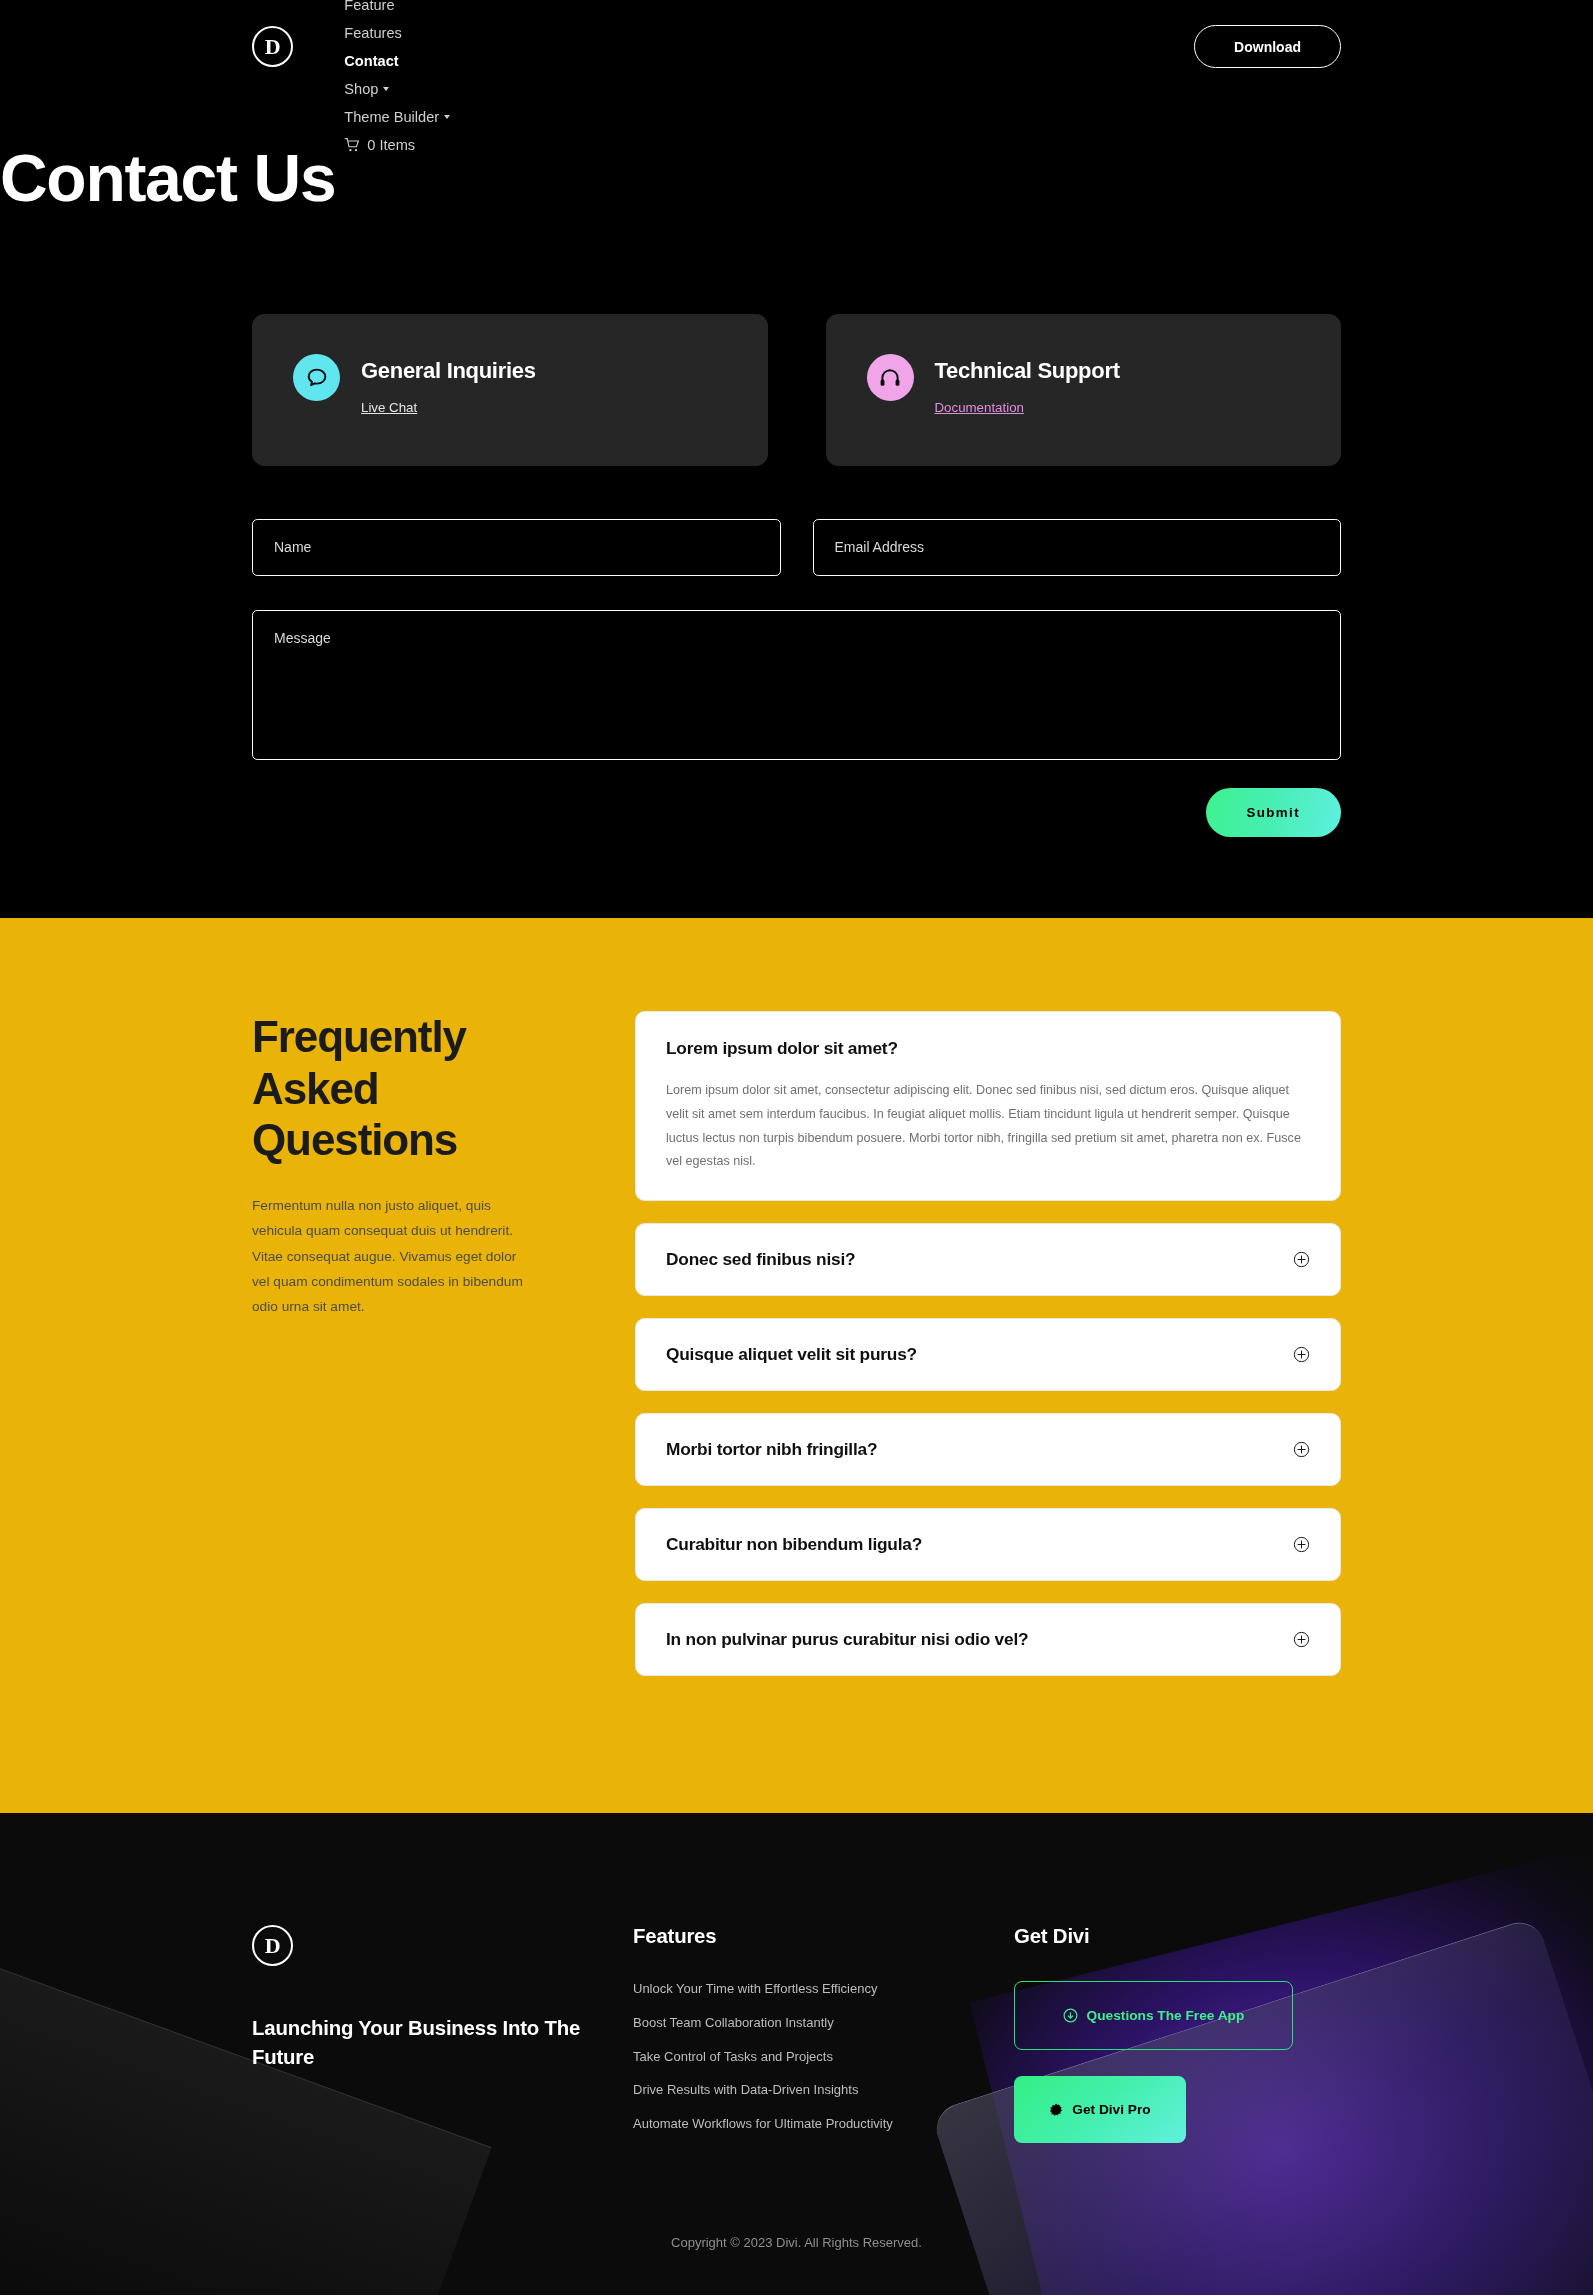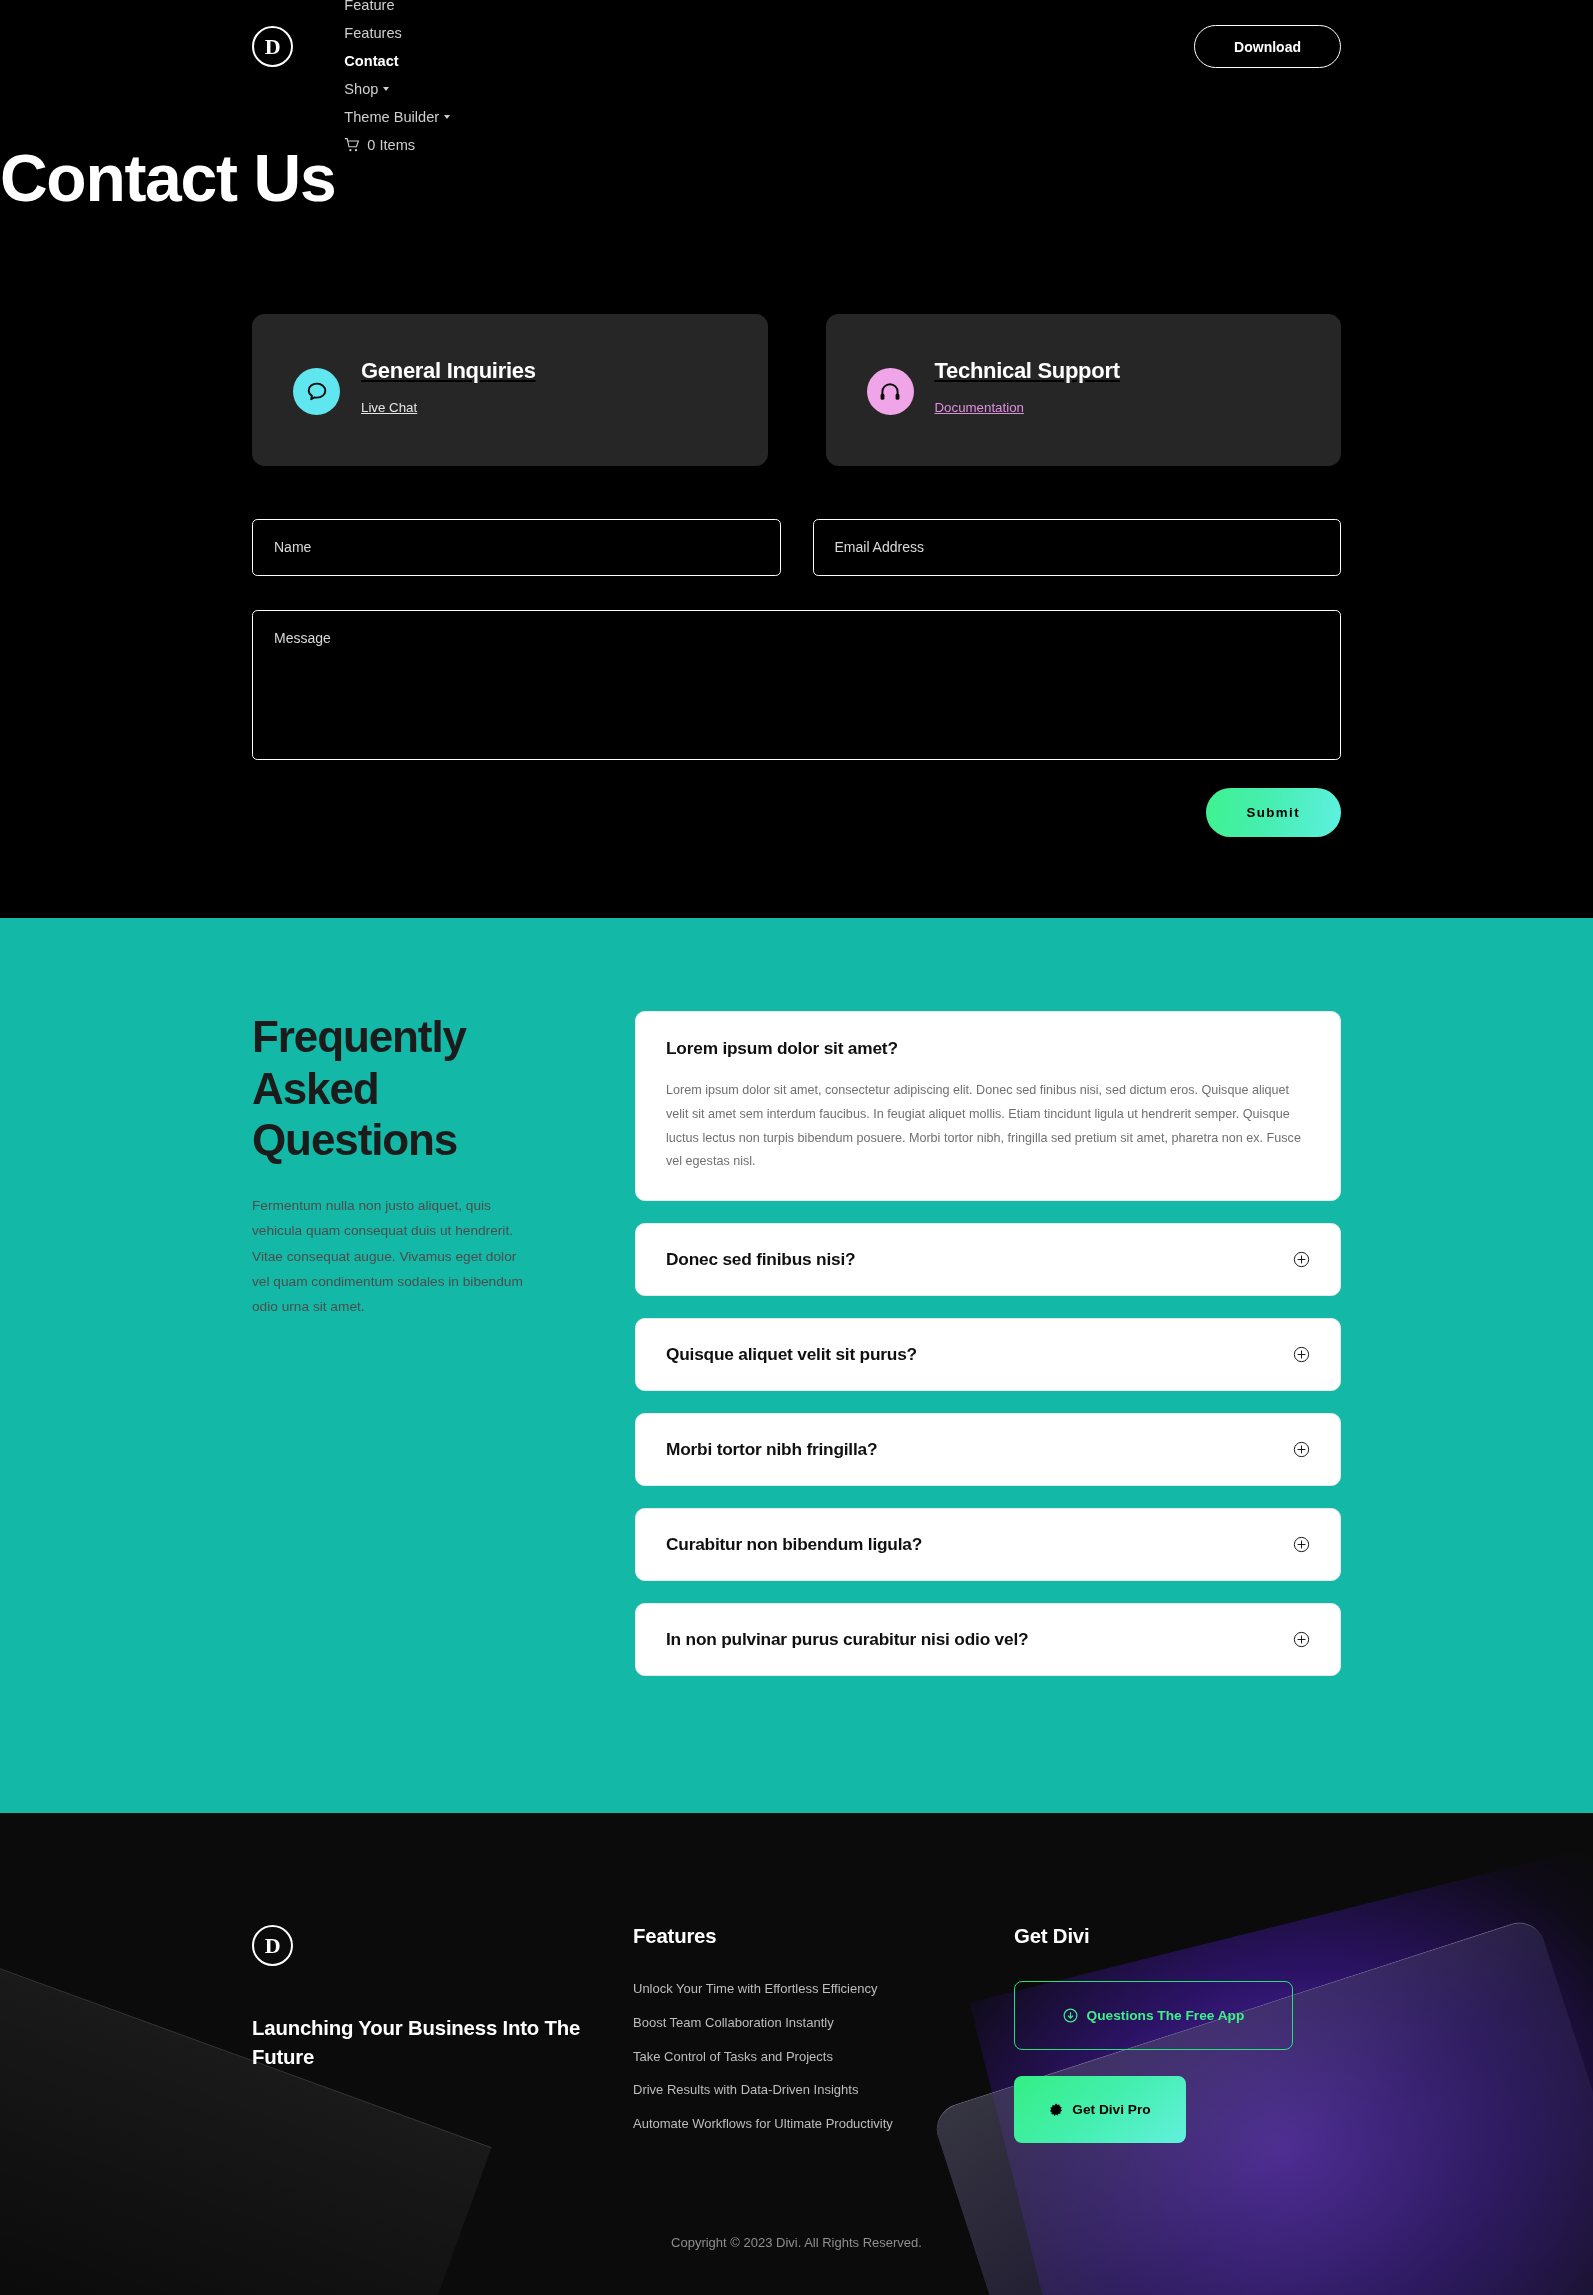--- a/index.html
+++ b/index.html
@@ -91,21 +91,21 @@
     display:flex; gap:58px;
     margin-top:99px;
   }
   .card {
     flex:1;
     background:#262626;
     border-radius:12.4px;
     padding:39px 41px 44px 41px;
     min-height:152px;
   }
-  .card-row { display:flex; align-items:flex-end; gap:21px;text-decoration:underline; }
+  .card-row { display:flex; align-items:flex-start; gap:21px; }
   .card-badge {
     width:47px; height:47px; border-radius:50%;
     flex:0 0 auto;
     display:flex; align-items:center; justify-content:center;
     margin-top:1.8px;
   }
   .card-texts { padding-top:5.3px; }
   .card-title {
     color:#fff; font-size:22px; font-weight:700; letter-spacing:-0.3px;
     line-height:1.2;
@@ -149,21 +149,21 @@
     font-size:13.3px;
     font-weight:700;
     letter-spacing:1.4px;
     padding:17px 41px;
     cursor:pointer;
     font-family:"Liberation Sans", sans-serif;
   }
   .hero-pad { height:81px; }
 
   
-  .faq-section { background:#14b8a6; padding:93px 0 115px; }
+  .faq-section { background:#eab308; padding:93px 0 115px; }
   .faq-grid { display:flex; gap:109px; }
   .faq-left { width:274px; flex:0 0 274px; }
   .faq-left h2 {
     font-size:44px; font-weight:800; color:#1b1b1b;
     letter-spacing:-1.1px; line-height:1.18;
   }
   .faq-left p {
     margin-top:26.6px;
     font-size:13.7px; color:#4d4d4d; line-height:1.85;
   }

